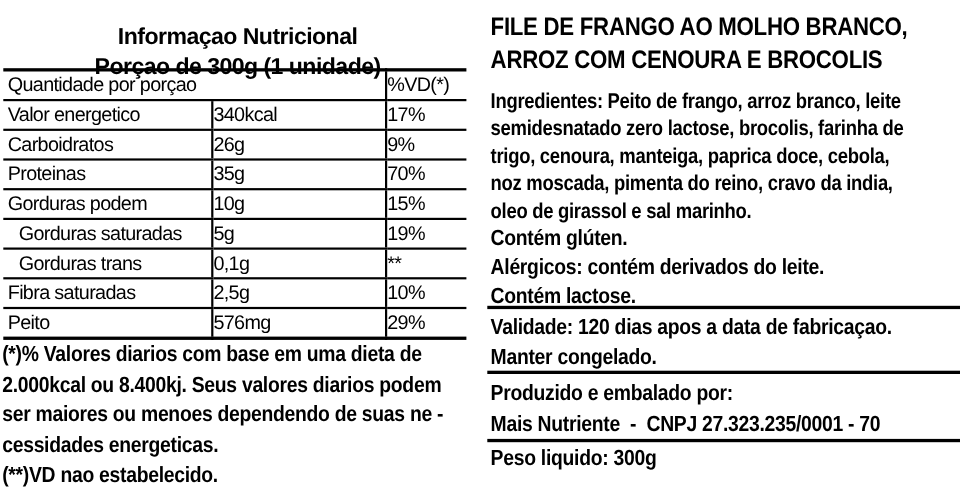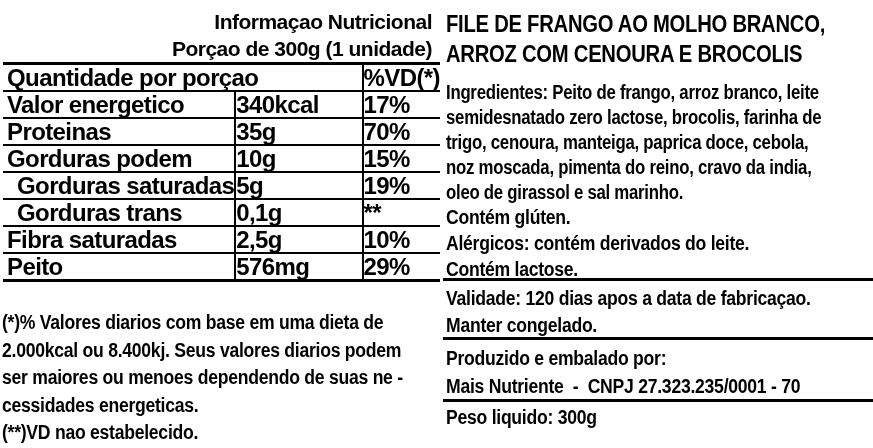--- a/index.html
+++ b/index.html
@@ -11,31 +11,31 @@
     color: #000000;
     font-family: "Liberation Sans", sans-serif;
     font-weight: bold;
     overflow: hidden;
   }
   .line { white-space: pre; }
 
   
   .left-col { position: absolute; left: 0; top: 0; width: 440px; height: 448px; }
   .l-title {
-    position: absolute; top: 8px; left: 0; width: 432px;
-    text-align: right; font-size: 21px; line-height: 27px; letter-spacing: -0.5px;
+    position: absolute; top: 20px; left: 0; width: 432px;
+    text-align: center; font-size: 21px; line-height: 27px; letter-spacing: -0.5px;
   }
   table.nutri {
     position: absolute; top: 62px; left: 3px;
     border-collapse: collapse;
     border-top: 3px solid #000;
     border-bottom: 3px solid #000;
   }
   table.nutri td {
-    font-size: 24px; font-weight: bold; letter-spacing: -0.6px;
+    font-size: 18px; font-weight: normal; letter-spacing: -0.6px;
     height: 25px; line-height: 25px;
     padding: 0 0 0 4px;
     border-bottom: 2px solid #000;
     white-space: pre;
     vertical-align: middle;
   }
   table.nutri tr:last-child td { border-bottom: none; }
   table.nutri td.amt, table.nutri td.vd {
     border-left: 2px solid #000;
     text-align: left; padding: 0;
@@ -105,20 +105,25 @@
           <tr>
         <td colspan="2">Quantidade por porçao</td>
         <td class="vd">%VD(*)</td>
       </tr>
       <tr>
         <td>Valor energetico</td>
         <td class="amt">340kcal</td>
         <td class="vd">17%</td>
       </tr>
       <tr>
+        <td>Carboidratos</td>
+        <td class="amt">26g</td>
+        <td class="vd">9%</td>
+      </tr>
+      <tr>
         <td>Proteinas</td>
         <td class="amt">35g</td>
         <td class="vd">70%</td>
       </tr>
       <tr>
         <td>Gorduras podem</td>
         <td class="amt">10g</td>
         <td class="vd">15%</td>
       </tr>
       <tr>

